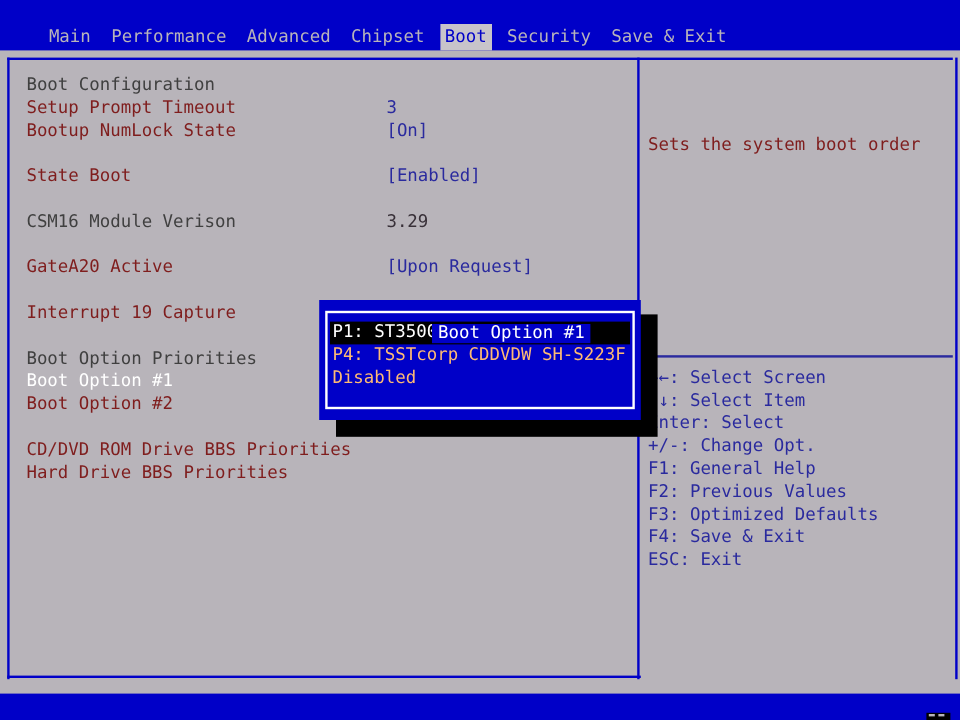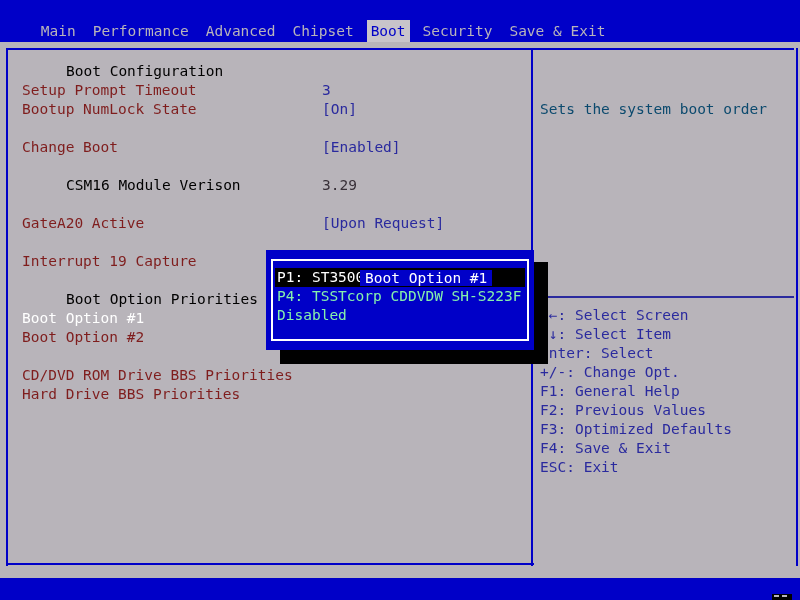--- a/index.html
+++ b/index.html
@@ -87,38 +87,38 @@
     position: absolute;
     left: 22px; top: 62px;
     width: 500px;
   }
   .row {
     position: relative;
     height: 19px;
     white-space: pre;
   }
   .lbl      { color: #7f1d1d; }
-  .lbl.head { color: #000000; margin-left: 44px; }
+  .lbl.head { color: #404040; }
   .lbl.sel  { color: #ffffff; }
   .val {
     position: absolute;
     left: 300px;
     top: 0;
     color: #2a2a9e;
     white-space: pre;
   }
   .val.ro { color: #383038; }
   .gap { height: 19px; }
 
   
   .right-panel {
     position: absolute;
-    left: 540px; top: 62px;
+    left: 540px; top: 74px;
     width: 250px;
-    color: #0c4a6e;
+    color: #7f1d1d;
     white-space: pre;
   }
   .hr-sep {
     position: absolute;
     left: 538px; top: 296px;
     width: 256px; height: 2px;
     background: #2a2a9e;
   }
   .keys {
     position: absolute;
@@ -166,21 +166,21 @@
   }
   .dlg-list {
     position: absolute;
     left: 9px; top: 18px;
     width: 250px;
     z-index: 2;
   }
   .dlg-item {
     height: 19px;
     line-height: 19px;
-    color: #86efac;
+    color: #fdba74;
     white-space: pre;
     padding-left: 2px;
   }
   .dlg-item.hl {
     background: #000000;
     color: #ffffff;
     width: 248px;
   }
 
   
@@ -225,21 +225,21 @@
   <div class="frame"></div>
   <div class="frame-bottom"></div>
   <div class="vdiv"></div>
   <div class="vdiv-right"></div>
 
   <div class="left-panel" id="settings-list">
       <div class="row"><span class="lbl head">Boot Configuration</span></div>
       <div class="row"><span class="lbl">Setup Prompt Timeout</span><span class="val">3</span></div>
       <div class="row"><span class="lbl">Bootup NumLock State</span><span class="val">[On]</span></div>
       <div class="gap"></div>
-      <div class="row"><span class="lbl">Change Boot</span><span class="val">[Enabled]</span></div>
+      <div class="row"><span class="lbl">State Boot</span><span class="val">[Enabled]</span></div>
       <div class="gap"></div>
       <div class="row"><span class="lbl head">CSM16 Module Verison</span><span class="val ro">3.29</span></div>
       <div class="gap"></div>
       <div class="row"><span class="lbl">GateA20 Active</span><span class="val">[Upon Request]</span></div>
       <div class="row"></div>
       <div class="row"><span class="lbl">Interrupt 19 Capture</span></div>
       <div class="gap"></div>
       <div class="row"><span class="lbl head">Boot Option Priorities</span></div>
       <div class="row"><span class="lbl sel">Boot Option #1</span></div>
       <div class="row"><span class="lbl">Boot Option #2</span></div>

